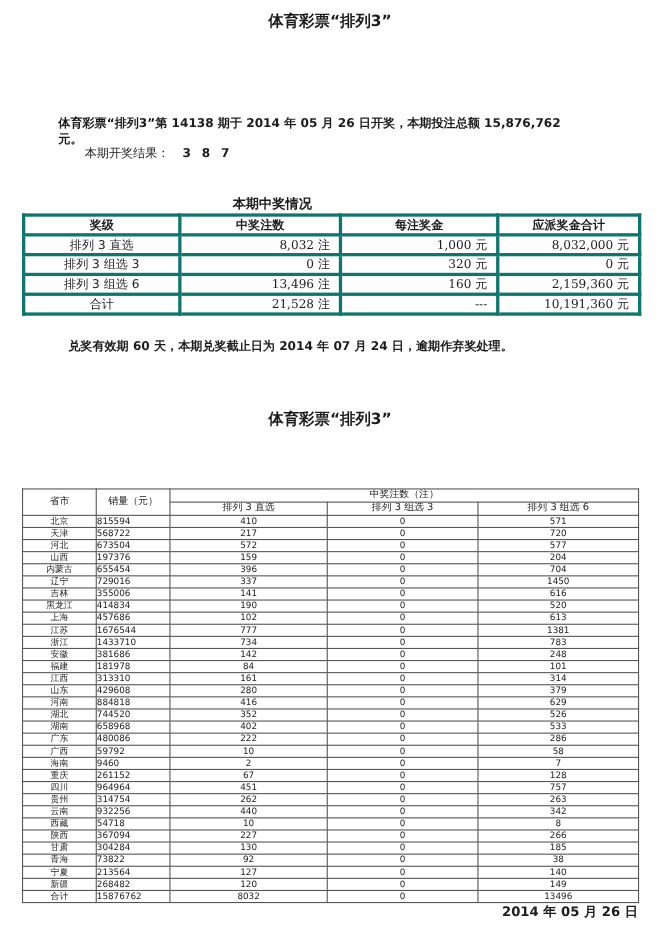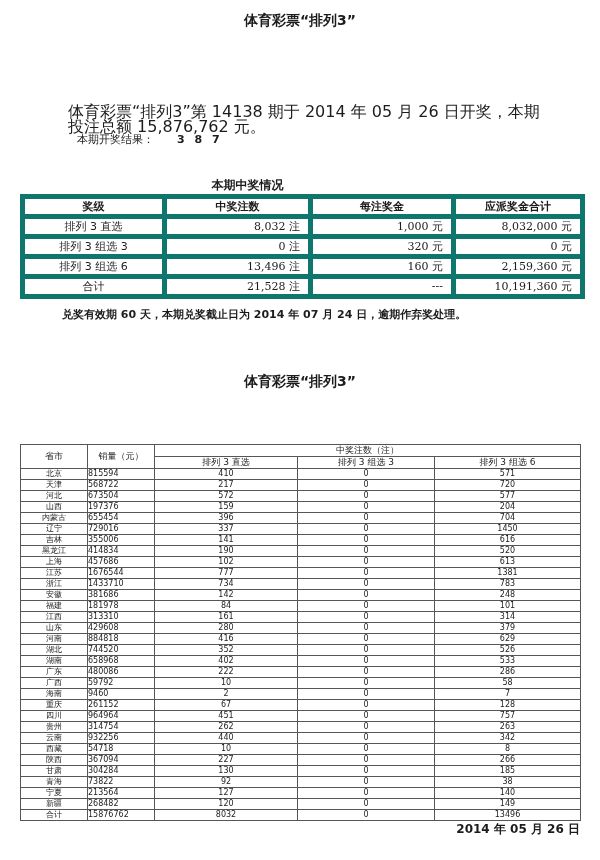--- a/index.html
+++ b/index.html
@@ -14,40 +14,40 @@
   .abs { position:absolute; }
   .doc-title {
     top:11px; left:0; width:600px;
     text-align:center; font-size:14px; font-weight:bold; line-height:18px;
   }
   .doc-title2 {
     top:372px; left:0; width:600px;
     text-align:center; font-size:14px; font-weight:bold; line-height:18px;
   }
   .intro {
-    top:104px; left:68px; width:478px;
-    font-size:16px; line-height:15px;
+    top:104px; left:53px; width:478px;
+    font-size:11px; line-height:15px;font-weight:bold;
   }
   .result-line {
     top:132px; left:77px; font-size:11px;
   }
   .result-nums {
-    display:inline-block; margin-left:23px;
+    display:inline-block; margin-left:12px;
     font-weight:bold; letter-spacing:3px;
   }
   .t1-caption {
     top:177px; left:0; width:495px;
     text-align:center; font-size:12px; font-weight:bold;
   }
   table { border-collapse:collapse; table-layout:fixed; }
   .t1 {
     top:194px; left:20px; width:560px; font-size:11px;
   }
   .t1 th, .t1 td {
-    border:5px solid #0f766e; height:15px; line-height:15px;
+    border:3px solid #0f766e; height:15px; line-height:15px;
     padding:0; overflow:hidden; white-space:nowrap;
   }
   .t1 th { font-weight:bold; text-align:center; }
   .t1 td.c-label { text-align:center; }
   .t1 td.c-num {
     text-align:right; padding-right:8px;
     font-family:"DejaVu Serif","Liberation Serif",serif;
     margin-top:39px;
   }
   .note {

